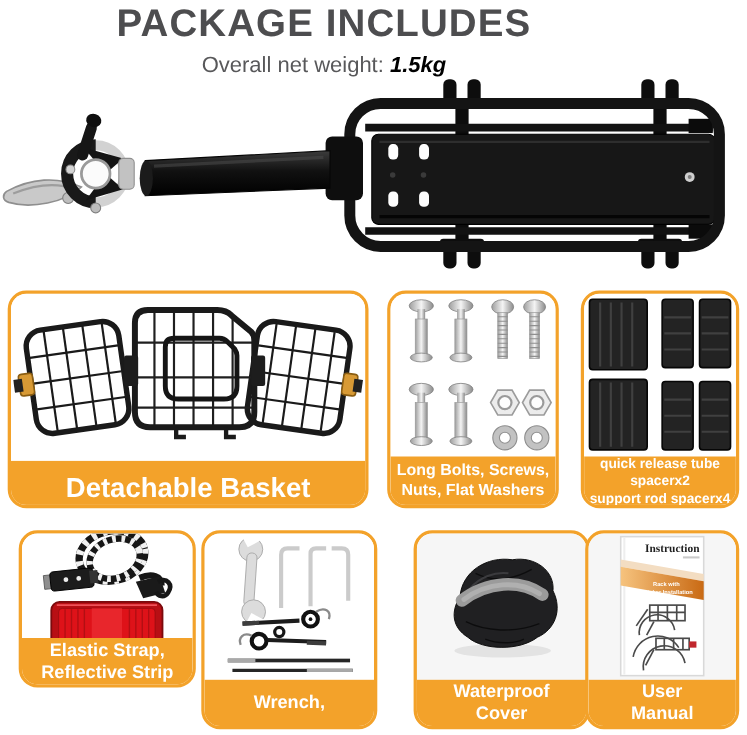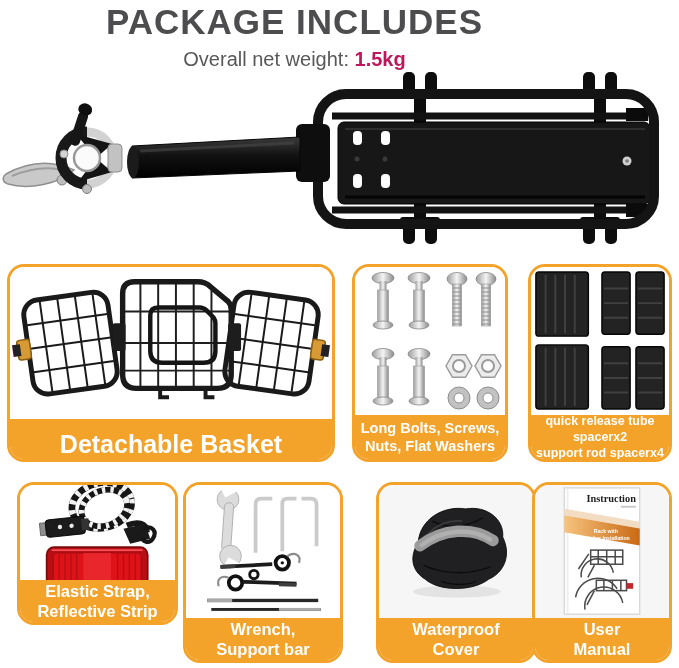--- a/index.html
+++ b/index.html
@@ -6,21 +6,21 @@
   .page{
     position:relative;width:679px;height:668px;background:#ffffff;overflow:hidden;
     font-family:"Liberation Sans", sans-serif;
   }
   
   .hdr{position:absolute;left:0;top:2px;width:589px;text-align:center;}
   .hdr h1{
     margin:0;font-size:35px;font-weight:bold;color:#4d4d4f;letter-spacing:1px;
   }
   .hdr .sub{margin:6px 0 0 0;font-size:20px;color:#58585a;}
-  .hdr .sub .accent{color:#be185d;font-weight:bold;}
+  .hdr .sub .accent{color:#000000;font-weight:bold;font-style:italic;}
   
   .hero{position:absolute;left:0;top:58px;width:679px;height:200px;}
   .hero svg{display:block;}
   
   .cell{
     position:absolute;box-sizing:border-box;background:#ffffff;
     border:3px solid #f3a22a;border-radius:17px;overflow:hidden;
     display:flex;flex-direction:column;
   }
   .cell-img{flex:1;display:flex;align-items:center;justify-content:center;overflow:hidden;background:#ffffff;}
@@ -365,21 +365,20 @@
         </g>
 
         <rect x="10" y="135" width="133" height="4" fill="#262626"></rect>
         <rect x="10" y="135" width="30" height="4" fill="#a9a9a9"></rect>
         <rect x="15" y="146" width="131" height="3.5" fill="#262626"></rect>
         <rect x="96" y="146" width="50" height="3.5" fill="#a9a9a9"></rect>
       </svg>
     </div>
     <div class="cell-label lbl-lg">
       <span>Wrench,</span>
-      <span>Support bar</span>
     </div>
   </div>
 
   <div class="cell" style="left:376px;top:482px;width:160px;height:181px">
     <div class="cell-img gray">
       <svg width="151" height="132" viewBox="0 0 155 150">
         <ellipse cx="78" cy="120" rx="50" ry="7" fill="#e3e3e3"></ellipse>
         <path d="M34,64 C36,38 62,22 88,26 C112,22 132,38 130,58 C140,78 132,98 114,106 C96,120 58,120 42,106 C26,96 24,80 34,64 Z" fill="#202022" stroke="#0c0c0c"></path>
         <path d="M50,40 C70,50 90,46 108,36" stroke="#000000" stroke-width="1.5" opacity="0.6" fill="none"></path>
         <path d="M40,90 C60,100 90,102 116,92" stroke="#000000" stroke-width="1.5" opacity="0.6" fill="none"></path>

